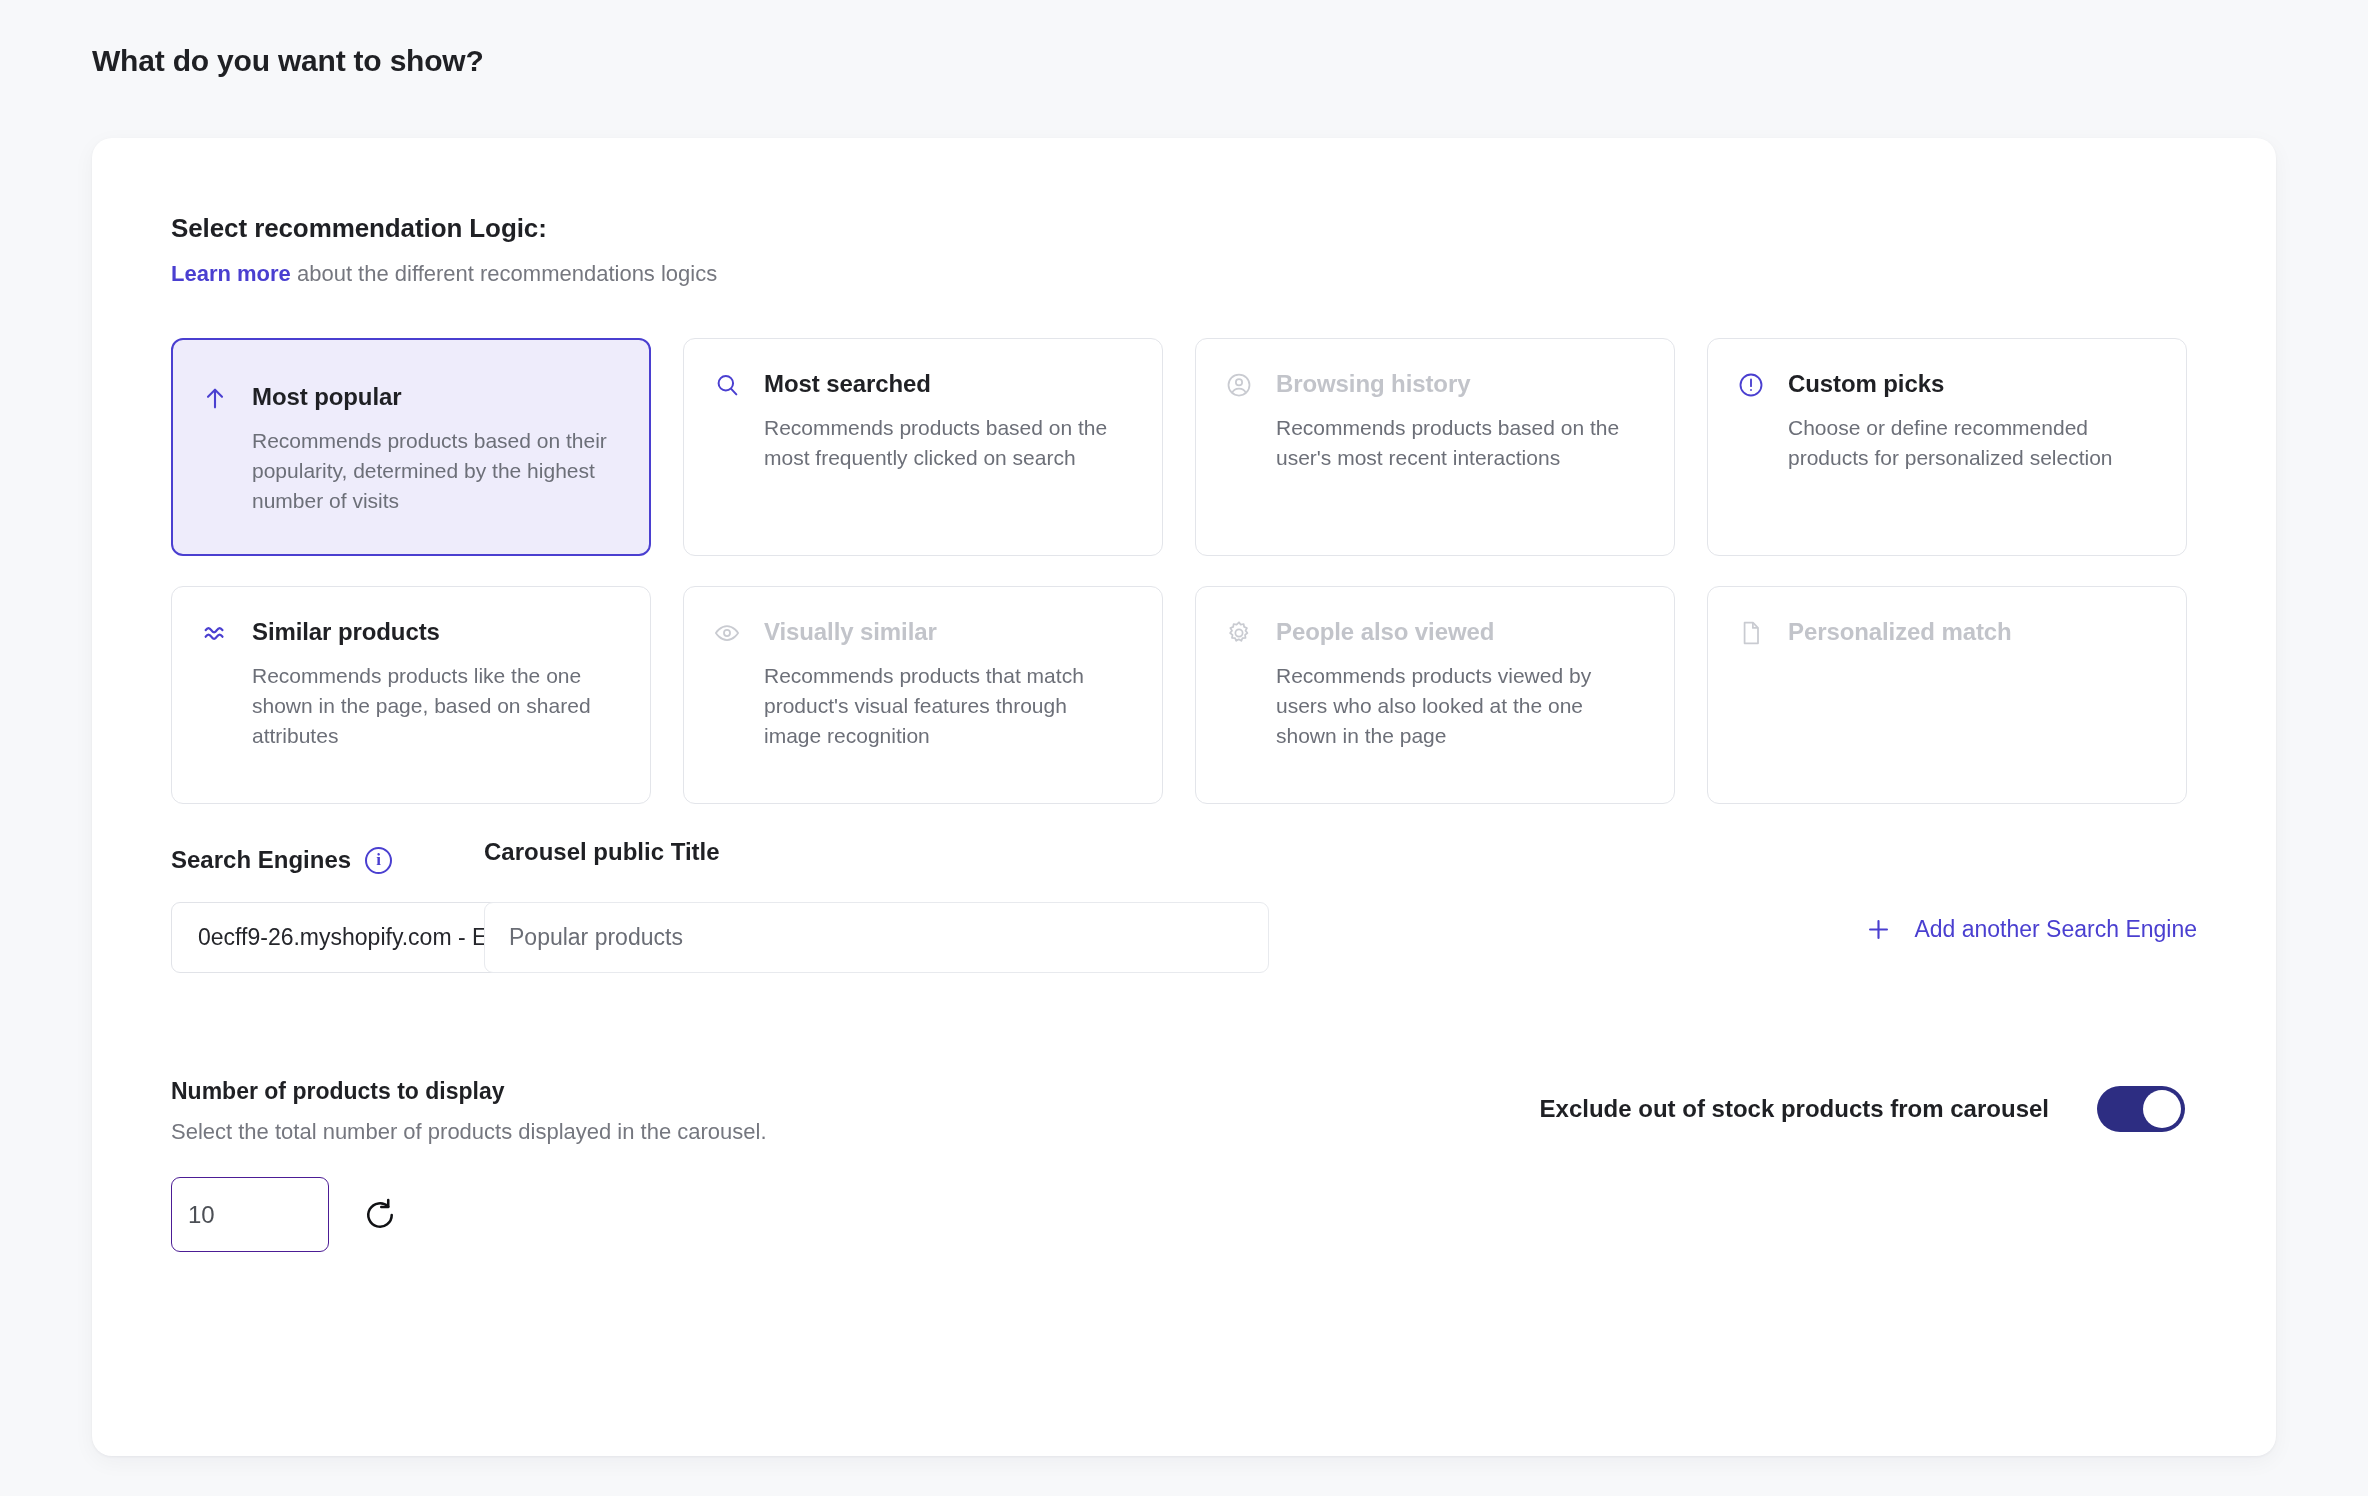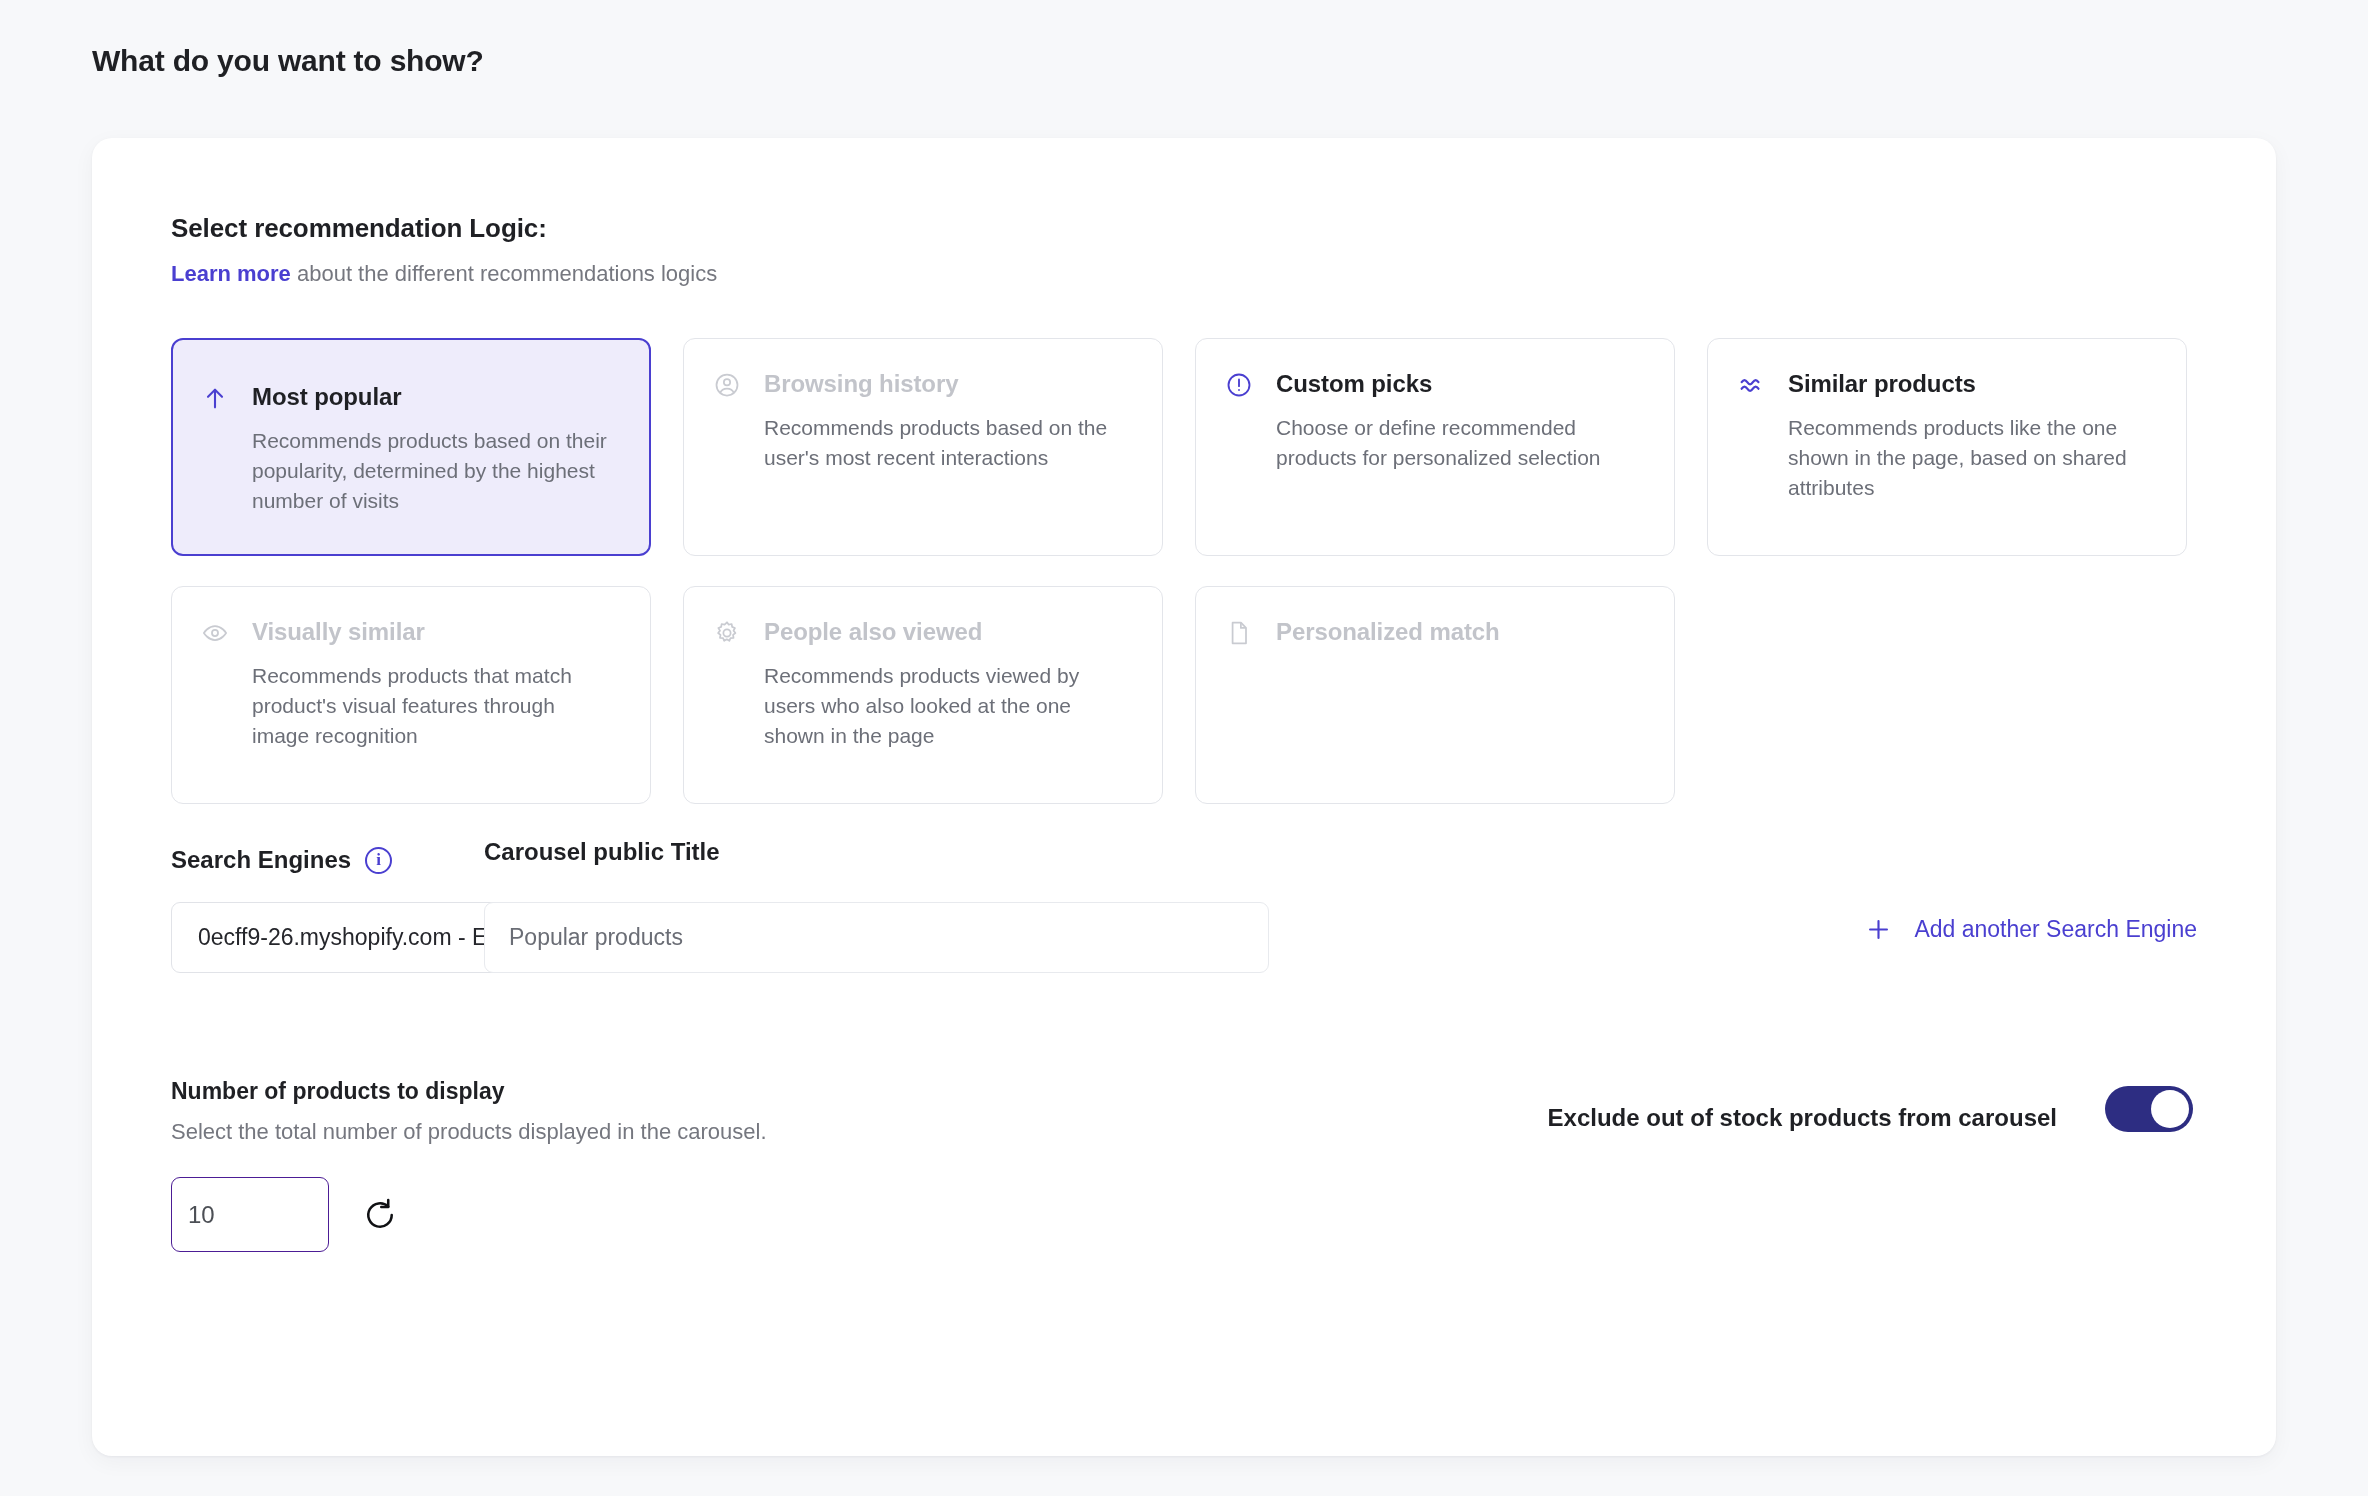--- a/index.html
+++ b/index.html
@@ -244,24 +244,24 @@
     width: 42px; height: 42px;
     background: transparent;
     border: none;
     cursor: pointer;
     display: flex; align-items: center; justify-content: center;
     padding: 0;
   }
 
   .exclude {
     position: absolute;
-    right: 4px;
+    right: 12px;
     top: 8px;
     display: flex;
-    align-items: flex-end;
+    align-items: center;
     gap: 48px;
   }
   .exclude-label {
     font-size: 24px;
     font-weight: 700;
     color: #1f2024;
     white-space: nowrap;
   }
   .toggle {
     width: 88px;
@@ -304,20 +304,32 @@
             <svg width="28" height="28" viewBox="0 0 24 24" fill="none" stroke="#4a3fd0" stroke-width="1.8" stroke-linecap="round" stroke-linejoin="round">
                 <line x1="12" y1="20" x2="12" y2="5"></line>
                 <polyline points="6,11 12,5 18,11"></polyline>
               </svg>
           </span>
           <span class="card-title">Most popular</span>
         </div>
         <div class="card-desc">Recommends products based on their popularity, determined by the highest number of visits</div>
       </div>
 
+      <div class="logic-card">
+        <div class="card-head">
+          <span class="card-icon">
+            <svg width="28" height="28" viewBox="0 0 24 24" fill="none" stroke="#4a3fd0" stroke-width="1.7" stroke-linecap="round">
+                <circle cx="11" cy="10.5" r="6.2"></circle>
+                <line x1="15.6" y1="15.3" x2="20" y2="20"></line>
+              </svg>
+          </span>
+          <span class="card-title">Most searched</span>
+        </div>
+        <div class="card-desc">Recommends products based on the most frequently clicked on search</div>
+      </div>
 
       <div class="logic-card disabled">
         <div class="card-head">
           <span class="card-icon">
             <svg width="28" height="28" viewBox="0 0 24 24" fill="none" stroke="#c9cbd1" stroke-width="1.5">
                 <circle cx="12" cy="12" r="9"></circle>
                 <circle cx="12" cy="9.6" r="2.7"></circle>
                 <path d="M5.9 19.2a6.6 6.6 0 0 1 12.2 0"></path>
               </svg>
           </span>

